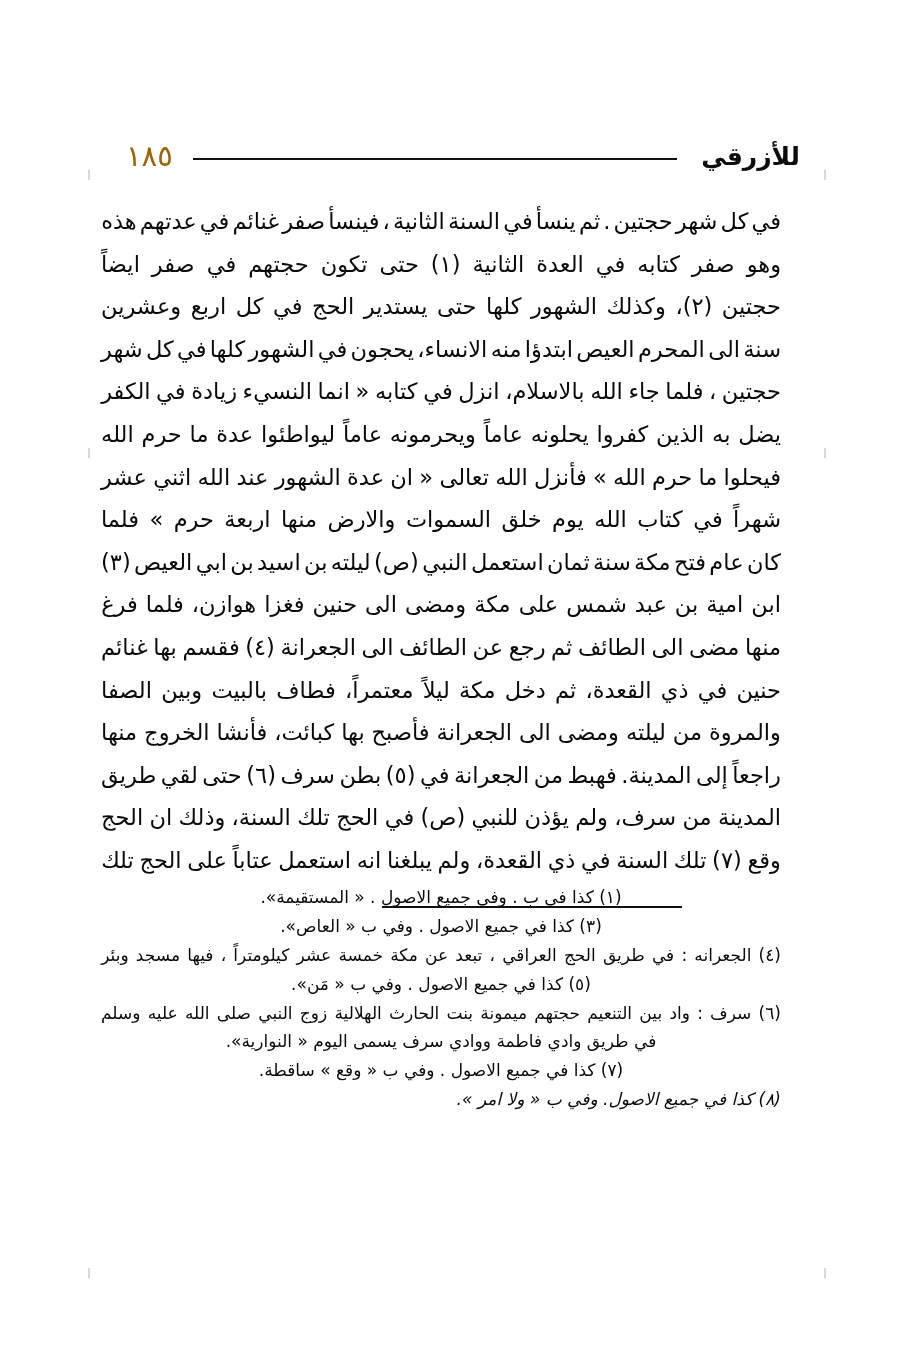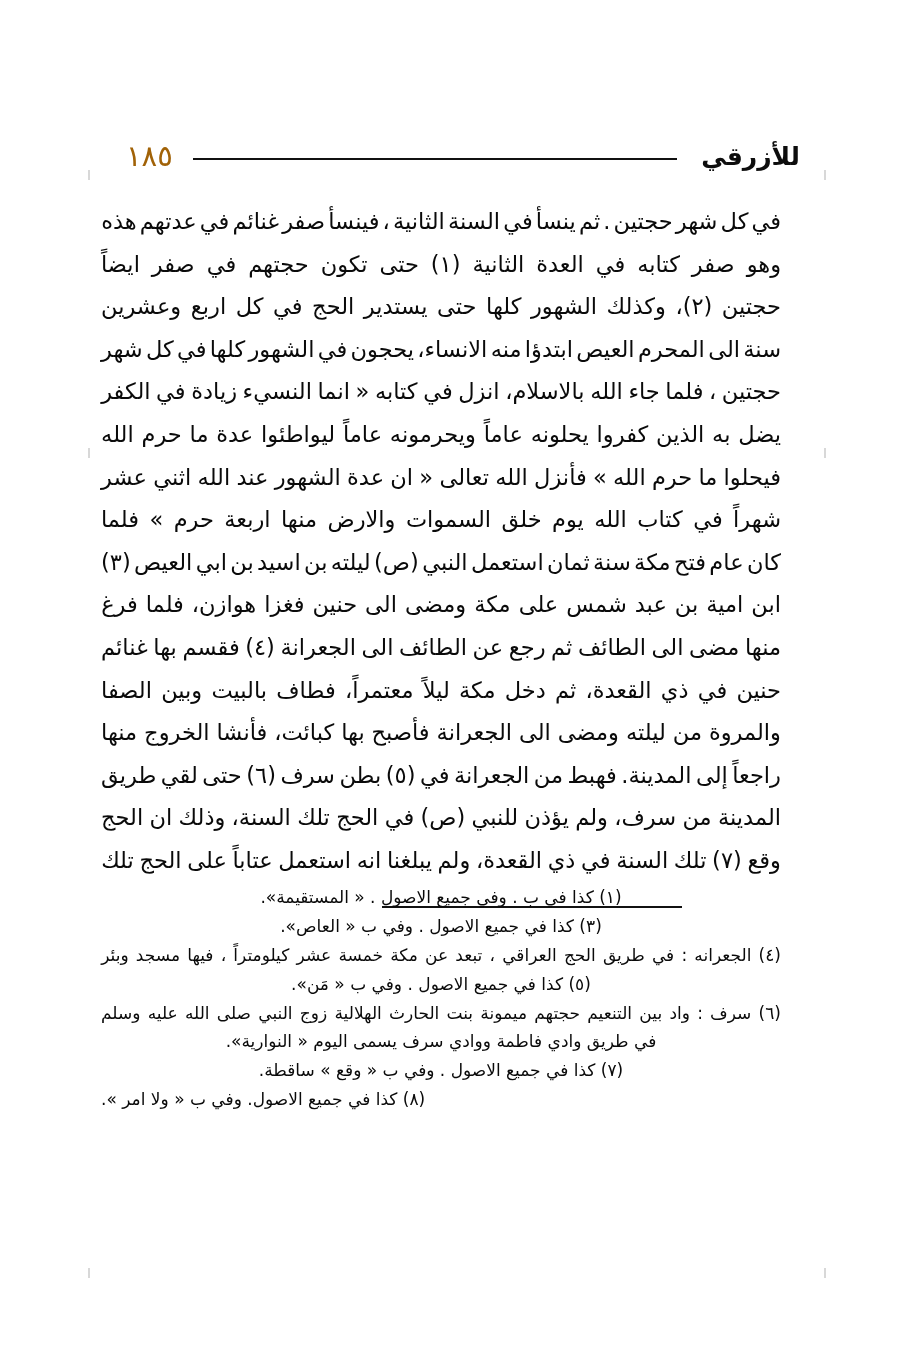--- a/index.html
+++ b/index.html
@@ -465,17 +465,17 @@
           <span class="w">الله</span>
           <span class="w">عليه</span>
           <span class="w">وسلم</span>
         </div>
         <div class="fn-line" style="display: block; text-align: center;">في طريق وادي فاطمة ووادي سرف يسمى اليوم « النوارية».</div>
       </div>
       <div class="fn-item center">
         <div class="fn-line" style="display: block; text-align: center;">(٧) كذا في جميع الاصول . وفي ب « وقع » ساقطة.</div>
       </div>
       <div class="fn-item center">
-        <div class="fn-line" style="display: block; text-align: left;">(٨) كذا في جميع الاصول. وفي ب « ولا امر ».</div>
+        <div class="fn-line" style="display: block; text-align: right; font-style: italic;">(٨) كذا في جميع الاصول. وفي ب « ولا امر ».</div>
       </div>
     </div>
 
 </div>
 
 </body></html>

